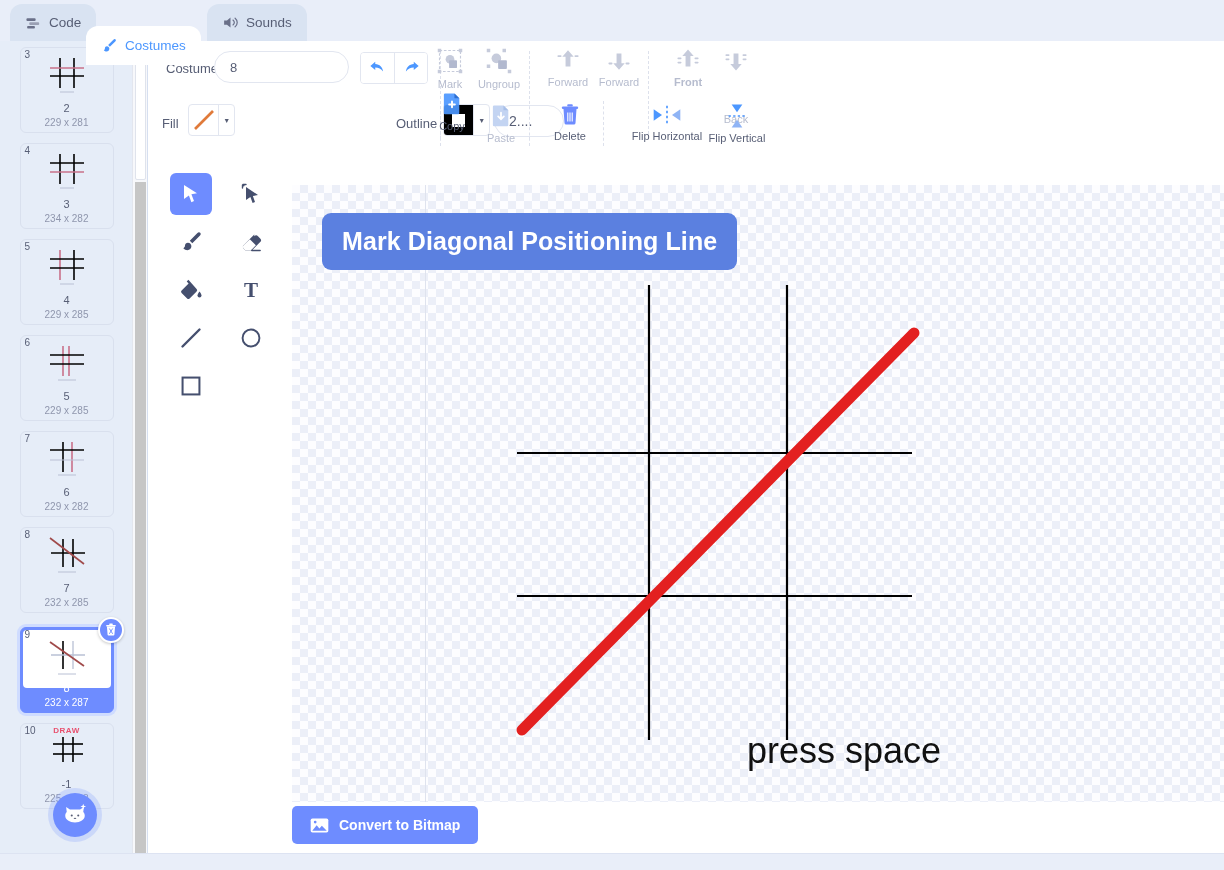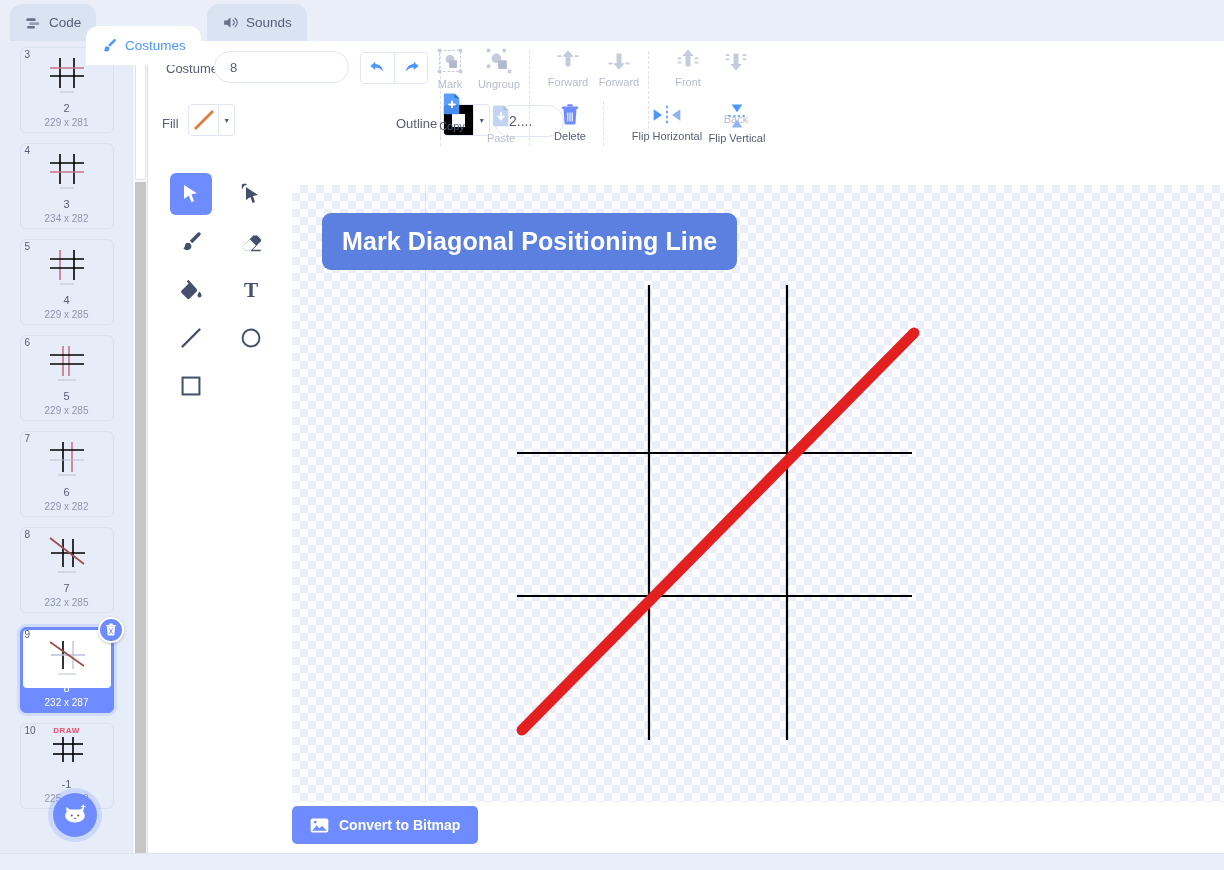--- a/index.html
+++ b/index.html
@@ -411,21 +411,21 @@
       <svg width="26" height="26" viewBox="0 0 32 32">
         <path d="M16 28l-7-8h4V8h6v12h4l-7 8z" fill="#c6cbdb"></path>
         <rect x="3" y="19" width="5" height="2.4" rx="1" fill="#c6cbdb"></rect>
         <rect x="24" y="19" width="5" height="2.4" rx="1" fill="#c6cbdb"></rect>
       </svg>
       <span class="tlabel">Forward</span>
     </div>
 
     <div class="vsep" style="left:500px;"></div>
 
-    <div class="tool-btn disabled" style="left:511px;">
+    <div class="tool-btn disabled" style="left:511px;font-weight:bold;">
       <svg width="26" height="26" viewBox="0 0 32 32">
         <path d="M16 3l7 8h-4v13h-6V11H9l7-8z" fill="#c6cbdb"></path>
         <rect x="3" y="13" width="5" height="2.2" rx="1" fill="#c6cbdb"></rect>
         <rect x="3" y="18" width="5" height="2.2" rx="1" fill="#c6cbdb"></rect>
         <rect x="24" y="13" width="5" height="2.2" rx="1" fill="#c6cbdb"></rect>
         <rect x="24" y="18" width="5" height="2.2" rx="1" fill="#c6cbdb"></rect>
       </svg>
       <span class="tlabel">Front</span>
     </div>
     <div class="tool-btn disabled" style="left:559px;gap:40px;">
@@ -572,20 +572,21 @@
         <line id="vl0" stroke="#000000" stroke-width="2.2" x1="357" x2="357" y1="100" y2="555"></line>
         <line id="vl1" stroke="#000000" stroke-width="2.2" x1="495" x2="495" y1="100" y2="555"></line>
         <line id="hl0" stroke="#000000" stroke-width="2.2" y1="268" y2="268" x1="225" x2="620"></line>
         <line id="hl1" stroke="#000000" stroke-width="2.2" y1="411" y2="411" x1="225" x2="620"></line>
 
         <line id="diag" stroke-width="11" stroke-linecap="round" x1="230" y1="545" x2="622" y2="148" stroke="#e32020"></line>
       </svg>
 
       <div class="annot-banner">Mark Diagonal Positioning Line</div>
 
+      <div style="position:absolute; left:455px; top:545px; font-size:36px; color:#111; font-family:'Liberation Sans', sans-serif;">press space</div>
     </div>
 
     <button class="bitmap-btn">
       <svg width="19" height="17" viewBox="0 0 22 18">
         <rect x="0.8" y="0.8" width="20.4" height="16.4" rx="2" fill="#fff"></rect>
         <path d="M2.6 15.2l5.1-6.4 3.2 3.8 2.8-3.2 5.7 5.8H2.6z" fill="#6e8cff"></path>
         <circle cx="6" cy="5" r="1.6" fill="#6e8cff"></circle>
       </svg>
       <span>Convert to Bitmap</span>
     </button>

